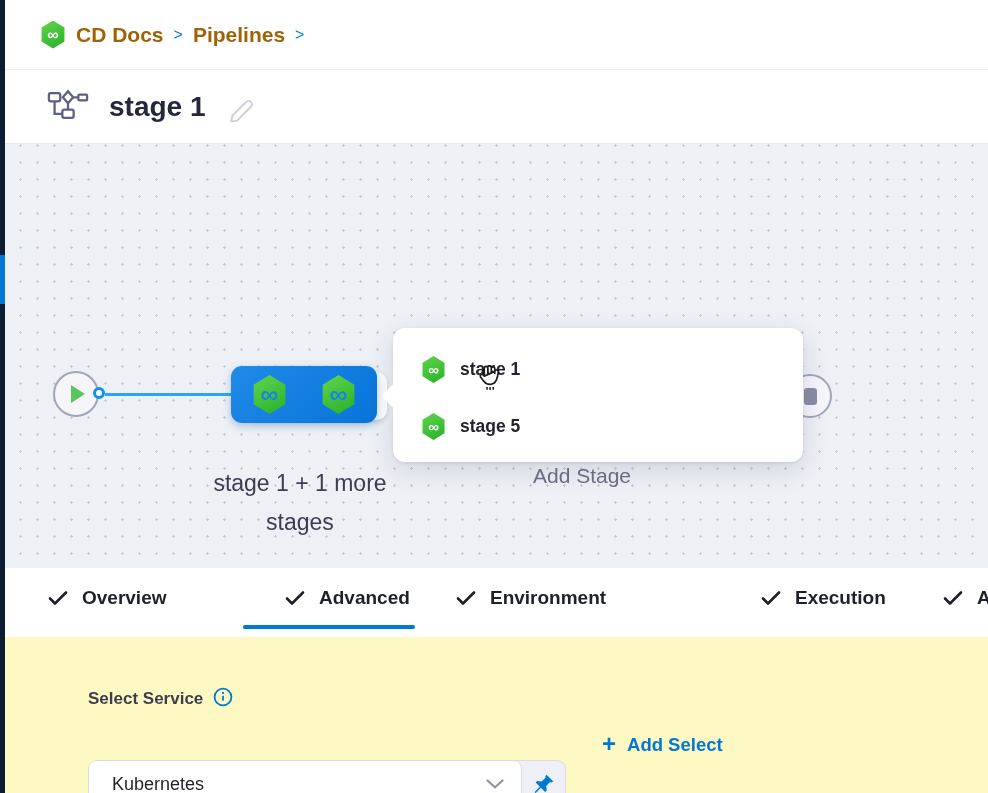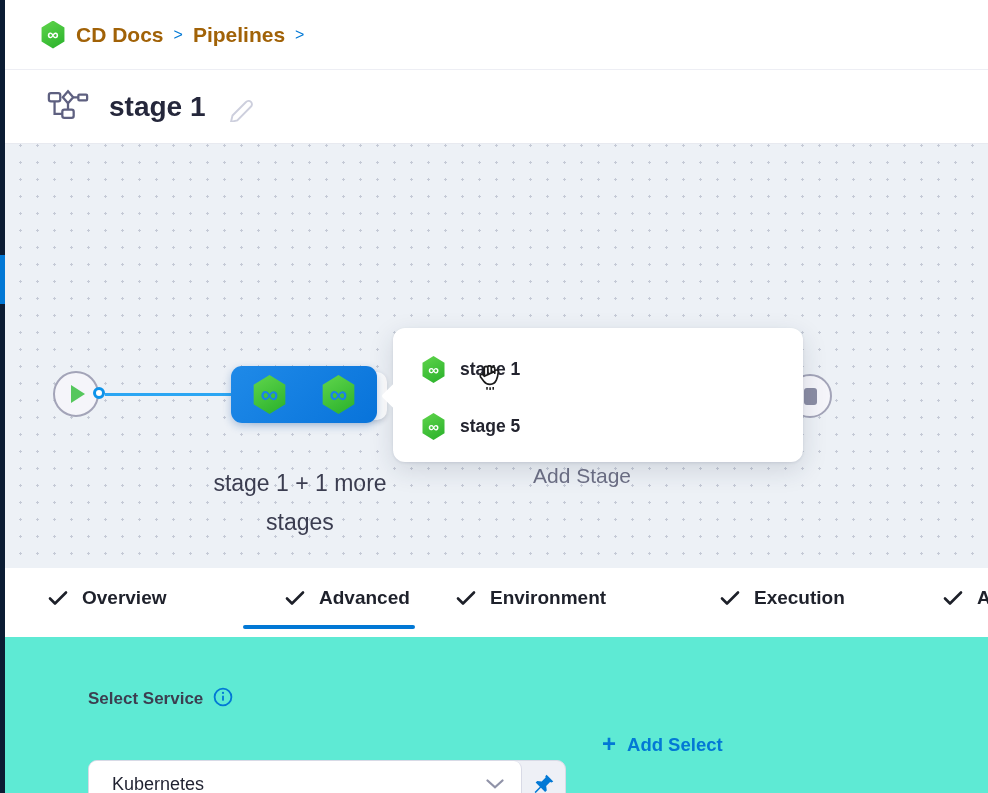--- a/index.html
+++ b/index.html
@@ -74,27 +74,27 @@
   .popup-item-label { font-size:17.5px; font-weight:700; color:#23242f; }
   .cursor-icon { position:absolute; left:82px; top:30px; }
 
   
   .tab-bar { position:absolute; left:5px; top:568px; right:0; height:69px; background:#fff; overflow:hidden; }
   .tab { position:absolute; top:0; height:60px; display:flex; align-items:center; gap:14px;
     font-size:19px; font-weight:600; color:#1e212b; cursor:pointer; white-space:nowrap; }
   .tab-overview    { left:43px; }
   .tab-service     { left:280px; }
   .tab-environment { left:451px; }
-  .tab-execution   { left:715px; }
+  .tab-execution   { left:756px; }
   .tab-advanced    { left:938px; }
   .tab-underline { position:absolute; left:238px; top:57px; width:172px; height:4px;
     background:#0278d5; border-radius:3px; }
 
   
-  .content { position:absolute; left:5px; top:637px; right:0; height:156px; background:#5eead4; }
+  .content { position:absolute; left:5px; top:637px; right:0; height:156px; background:#fef9c3; }
   .select-label-row { position:absolute; left:83px; top:50px; display:flex; align-items:center; gap:10px; }
   .select-label { font-size:17px; font-weight:700; color:#3c3e50; }
   .select-wrap { position:absolute; left:83px; top:84px; width:478px; height:48px; background:#eef0f6;
     border:1px solid #d8dae6; border-radius:9px; display:flex;margin-top:39px; }
   .select-field { width:433px; height:46px; background:#fff; border-right:1px solid #d8dae6;
     border-radius:8px; display:flex; align-items:center; justify-content:space-between;
     padding:0 17px 0 23px; cursor:pointer; }
   .select-value { font-size:18px; color:#1f2130; }
   .pin-btn { flex:1; display:flex; align-items:center; justify-content:center; cursor:pointer; }
   .add-service { position:absolute; left:597px; top:84px; height:48px; display:flex; align-items:center;

